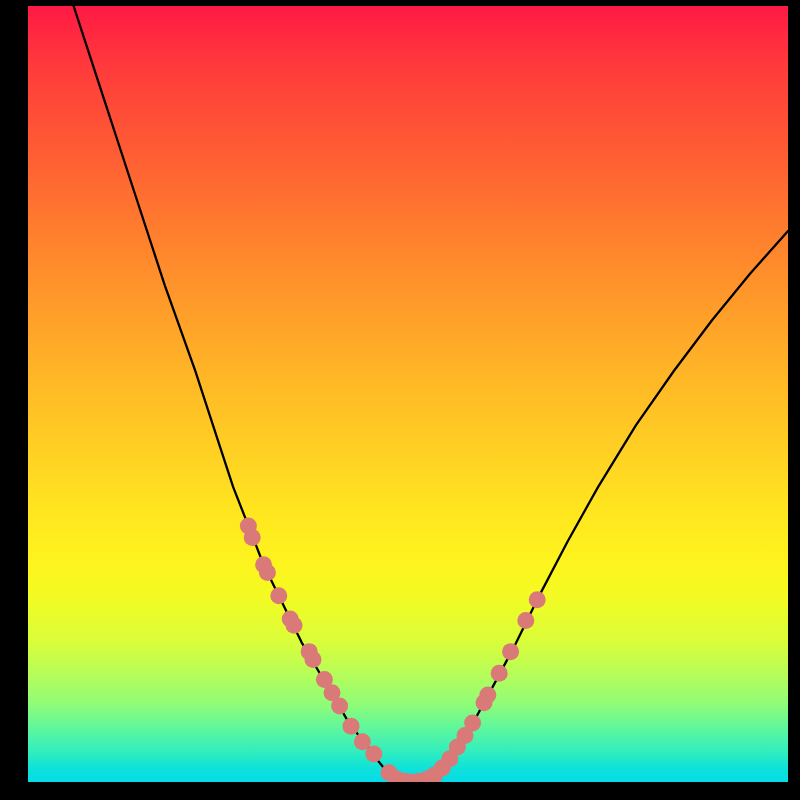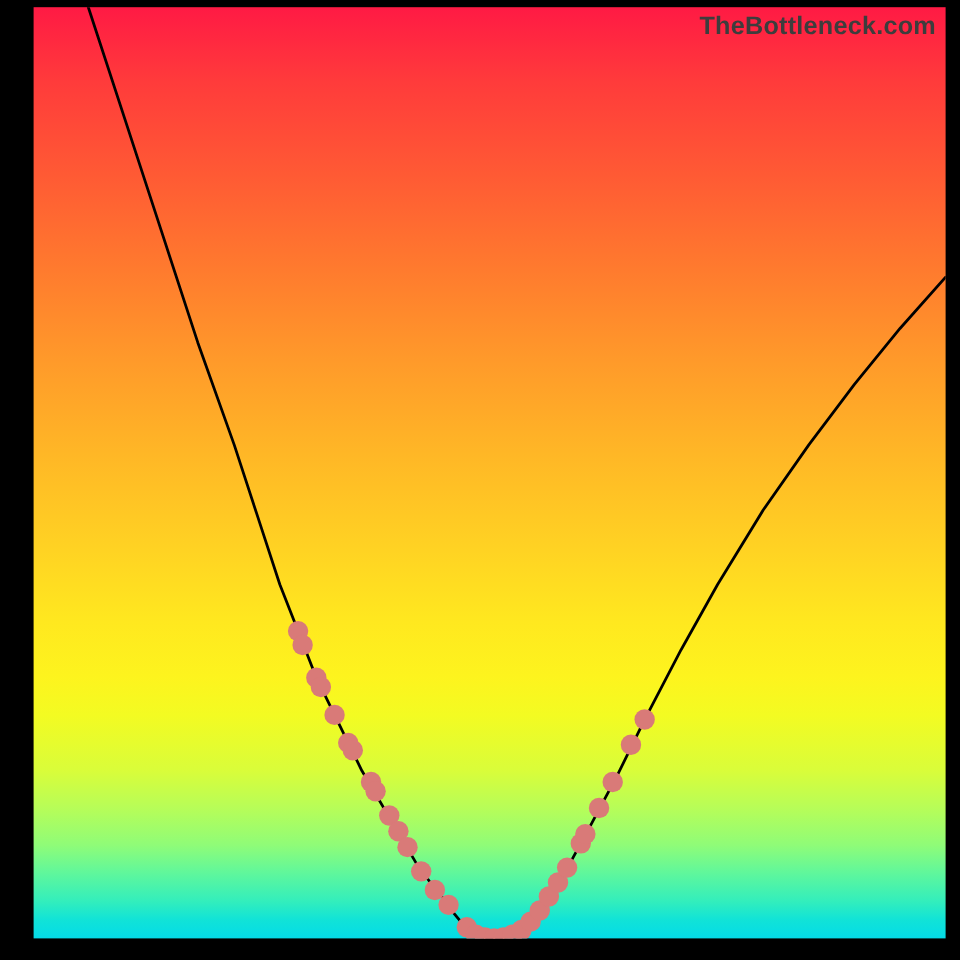--- a/index.html
+++ b/index.html
@@ -63,21 +63,20 @@
     width: 760px;
     height: 776px;
   }
 </style>
 </head>
 <body>
 
 <div class="frame">
   <div class="plot"></div>
 
-  <div class="watermark">TheBottleneck.com</div>
 
   <svg class="curve" viewBox="0 0 760 776" preserveAspectRatio="none">
     <g id="curve-layer">
         <path d="M45.60 0.00 L76.00 93.12 L106.40 186.24 L136.80 279.36 L167.20 364.72 L190.00 434.56 L205.20 481.12 L220.40 519.92 L235.60 558.72 L250.80 589.76 L262.20 613.04 L273.60 636.32 L285.00 655.72 L296.40 675.12 L307.80 694.52 L319.20 713.92 L330.60 729.44 L342.00 743.41 L349.60 754.27 L357.20 763.58 L364.80 771.34 L364.80 771.34 L372.40 774.45 L380.00 776.00 L387.60 776.00 L395.20 774.45 L402.80 771.34 L402.80 771.34 L418.00 755.82 L433.20 735.65 L448.40 710.82 L463.60 682.88 L486.40 640.20 L509.20 593.64 L539.60 535.44 L570.00 481.12 L608.00 419.04 L646.00 364.72 L684.00 314.28 L722.00 267.72 L760.00 225.04 " fill="none" stroke="#000000" stroke-width="2.3" stroke-linecap="round" stroke-linejoin="round"></path>
       </g>
     <g id="points-layer">
         <circle cx="220.40" cy="519.92" r="8.5" fill="#d97a78" stroke="#d97a78" stroke-width="0"></circle>
         <circle cx="224.20" cy="531.56" r="8.5" fill="#d97a78" stroke="#d97a78" stroke-width="0"></circle>
         <circle cx="235.60" cy="558.72" r="8.5" fill="#d97a78" stroke="#d97a78" stroke-width="0"></circle>
         <circle cx="239.40" cy="566.48" r="8.5" fill="#d97a78" stroke="#d97a78" stroke-width="0"></circle>

